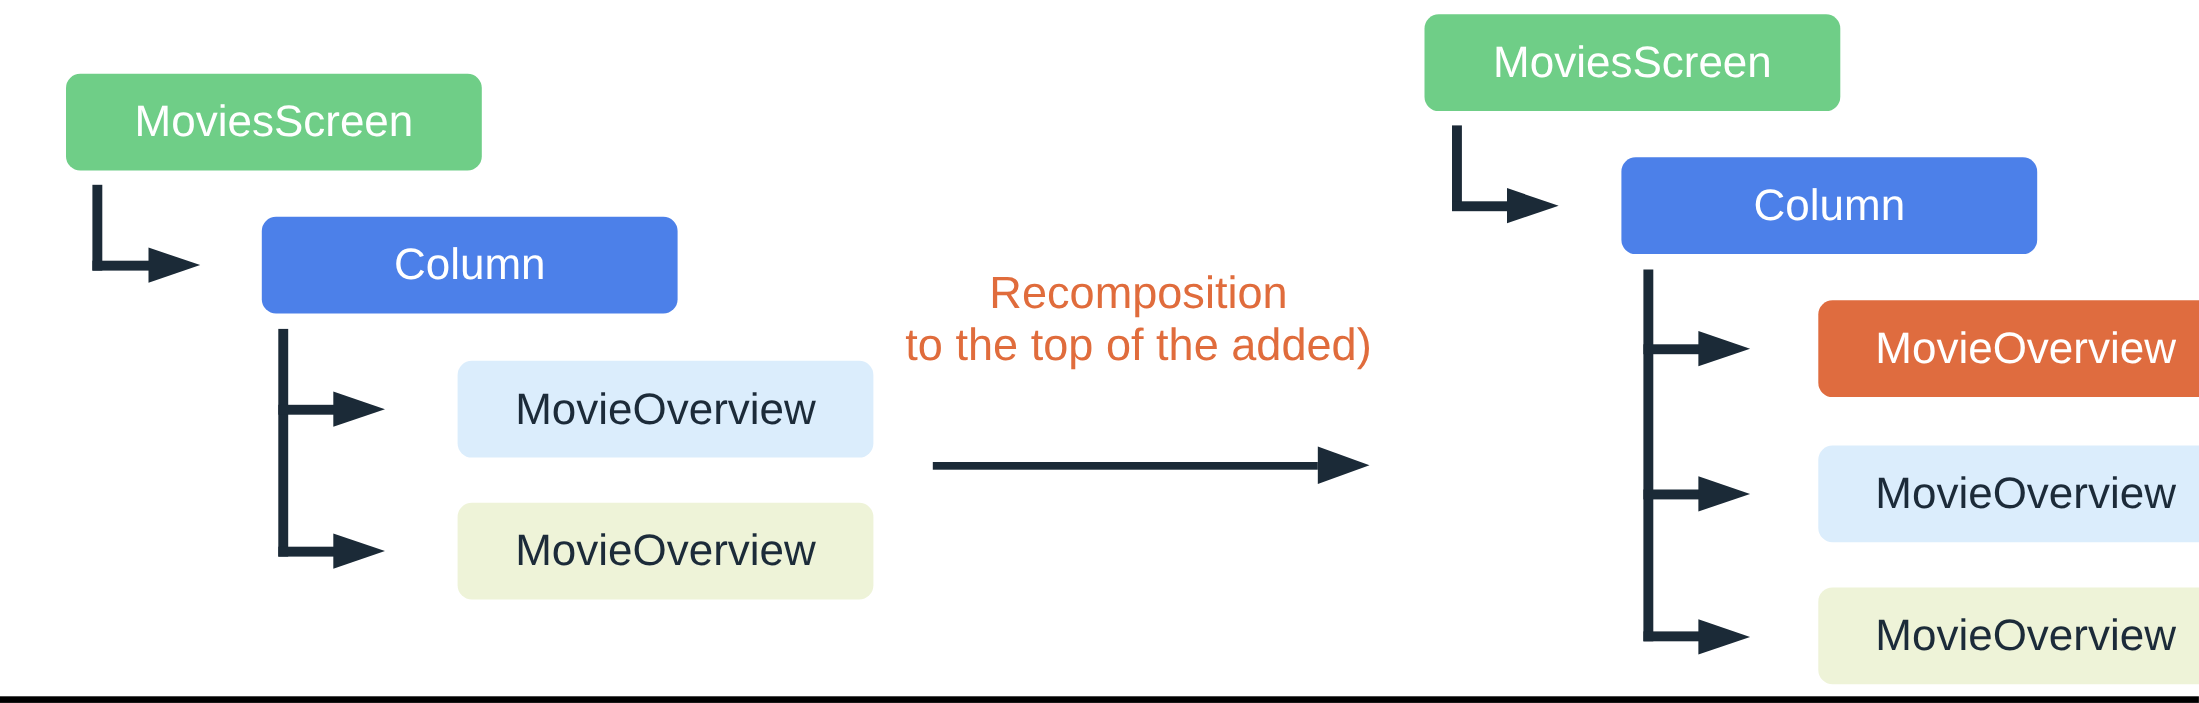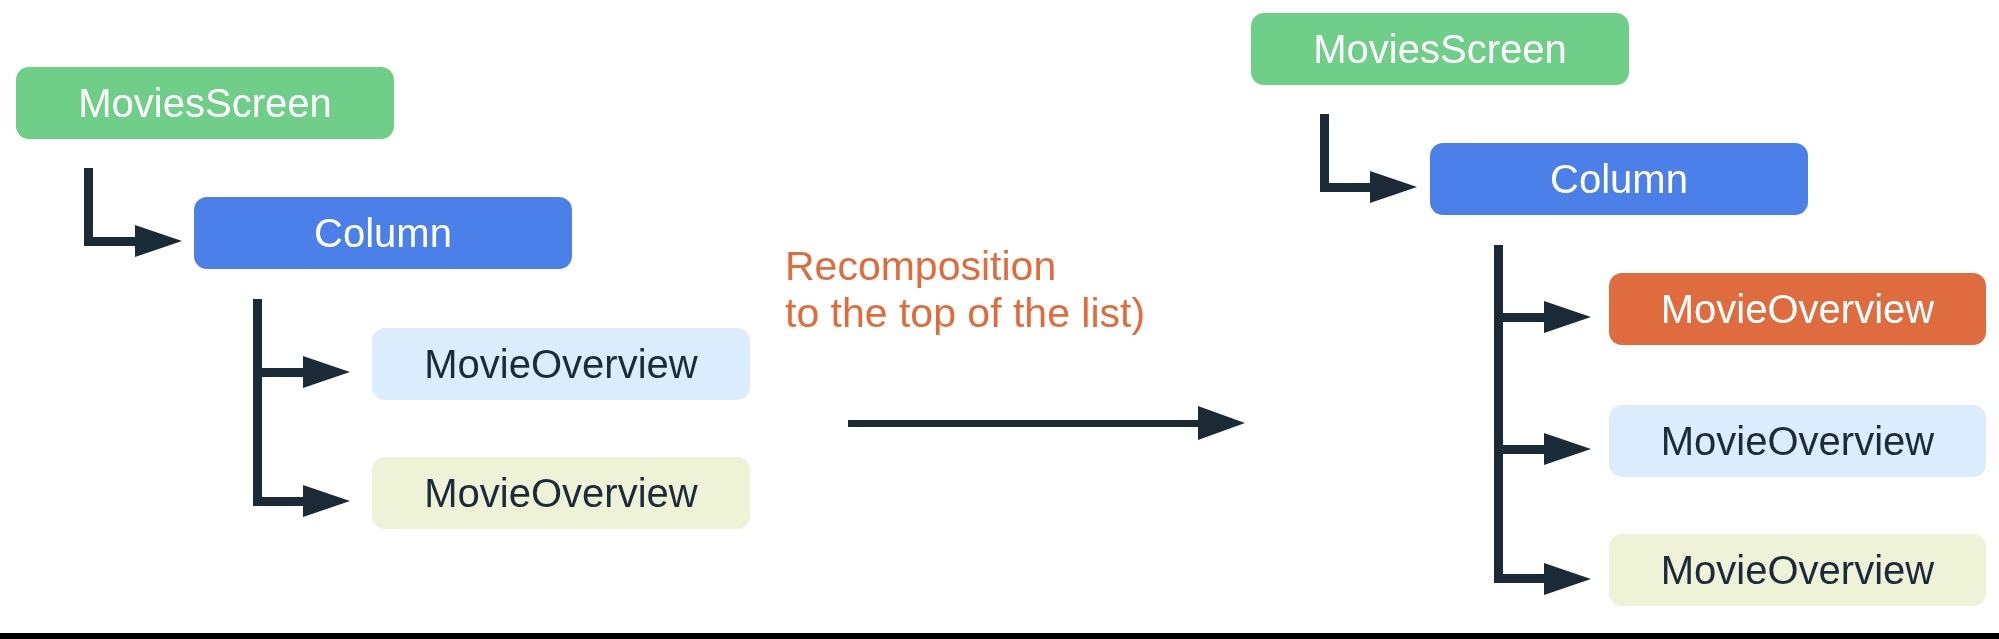--- a/index.html
+++ b/index.html
@@ -6,25 +6,26 @@
   #canvas{
     position:relative;
     width:1999px;height:639px;
     background:#ffffff;
     overflow:hidden;
     font-family:"Liberation Sans", sans-serif;
   }
   
   .node{
     position:absolute;
-    height:72px;width:378px;
+    height:88px;width:378px;
     border-radius:13px;
     display:flex;align-items:center;justify-content:center;
     font-size:40px;font-weight:500;
     white-space:nowrap;
+    margin-left:44px;
   }
   .on-dark{color:#ffffff;}
   .on-light{color:#1C2B39;}
   #node-green-l {left:16px;  top:67px;}
   #node-blue-l  {left:194px; top:197px;}
   #node-lb-l    {left:372px; top:328px;}
   #node-ly-l    {left:372px; top:457px;}
   #node-green-r {left:1251px;top:13px;}
   #node-blue-r  {left:1430px;top:143px;}
   #node-orange-r{left:1609px;top:273px;width:377px;}
@@ -56,21 +57,21 @@
   #t-r  {left:1493.5px;top:245px;width:9px;height:338px;}
   #b1r-h{left:1493.5px;top:312.5px;width:52px;height:9px;}
   #b1r-a{left:1544px;top:301px;}
   #b2r-h{left:1493.5px;top:444.5px;width:52px;height:9px;}
   #b2r-a{left:1544px;top:433px;}
   #b3r-h{left:1493.5px;top:574px;width:52px;height:9px;}
   #b3r-a{left:1544px;top:562.5px;}
   
   #annotation{
     position:absolute;left:785px;top:243px;width:500px;
-    text-align:left;
+    text-align:center;
     font-size:41px;line-height:47px;font-weight:500;
   }
   #main-arrow-line{left:848px;top:419.5px;width:350px;height:7px;}
   #main-arrow-head{
     left:1198px;top:406px;
     border-top:17px solid transparent;
     border-bottom:17px solid transparent;
     border-left:47px solid #1B2A37;
   }
   
@@ -95,21 +96,21 @@
     <div class="arrowhead" id="b1l-a"></div>
     <div class="line" id="b2l-h"></div>
     <div class="arrowhead" id="b2l-a"></div>
 
     <div class="node on-light" id="node-lb-l" style="background-color: rgb(219, 237, 252);">MovieOverview</div>
     <div class="node on-light" id="node-ly-l" style="background-color: rgb(238, 243, 216);">MovieOverview</div>
   </div>
 
   <div id="annotation" style="color: rgb(224, 108, 60);">
     <div>Recomposition</div>
-    <div>to the top of the list)</div>
+    <div>to the top of the added)</div>
   </div>
   <div class="line" id="main-arrow-line"></div>
   <div class="arrowhead" id="main-arrow-head"></div>
 
   <div>
     <div class="node on-dark" id="node-green-r" style="background-color: rgb(111, 206, 135);">MoviesScreen</div>
 
     <div class="line" id="e1r-v"></div>
     <div class="line" id="e1r-h"></div>
     <div class="arrowhead" id="e1r-a"></div>

